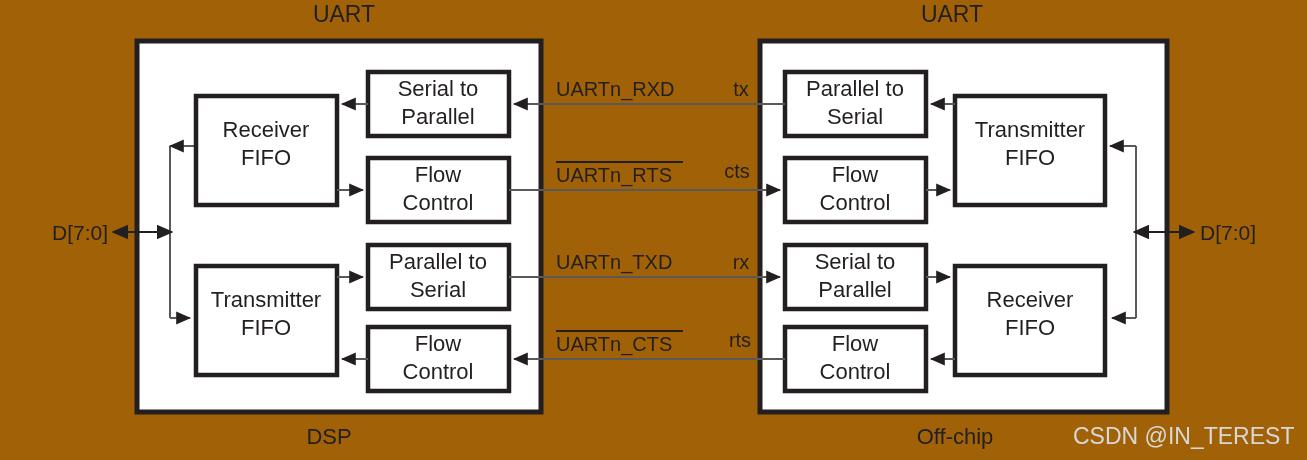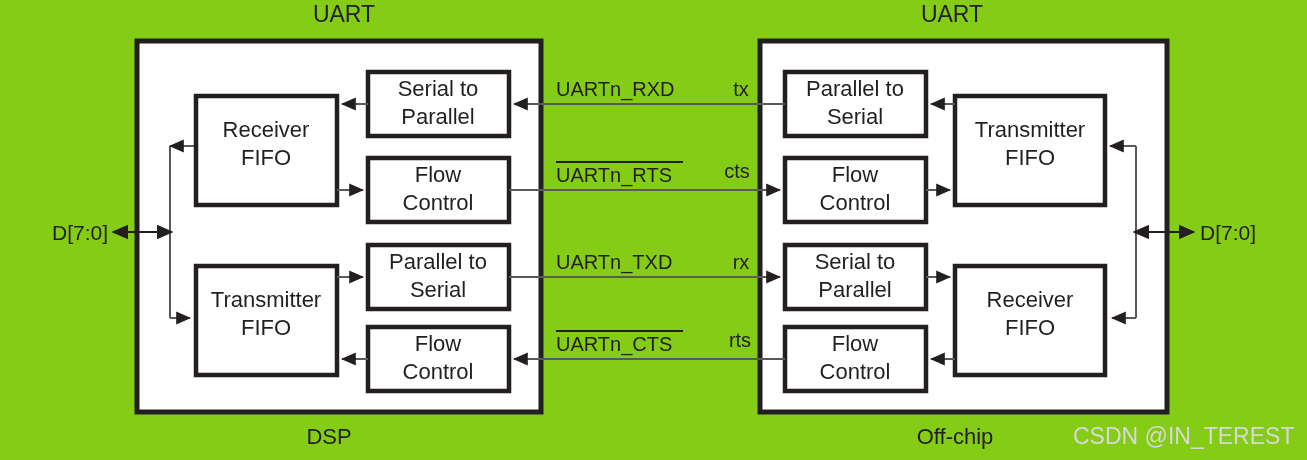--- a/index.html
+++ b/index.html
@@ -4,21 +4,21 @@
 <style>
   html, body {
     margin: 0;
     padding: 0;
     background: #ffffff;
   }
   #diagram-root {
     position: relative;
     width: 1307px;
     height: 460px;
-    background: #84cc16;
+    background: #a16207;
     font-family: "Liberation Sans", sans-serif;
     overflow: hidden;
   }
   svg.diagram-canvas {
     position: absolute;
     left: 0;
     top: 0;
     width: 1307px;
     height: 460px;
   }

